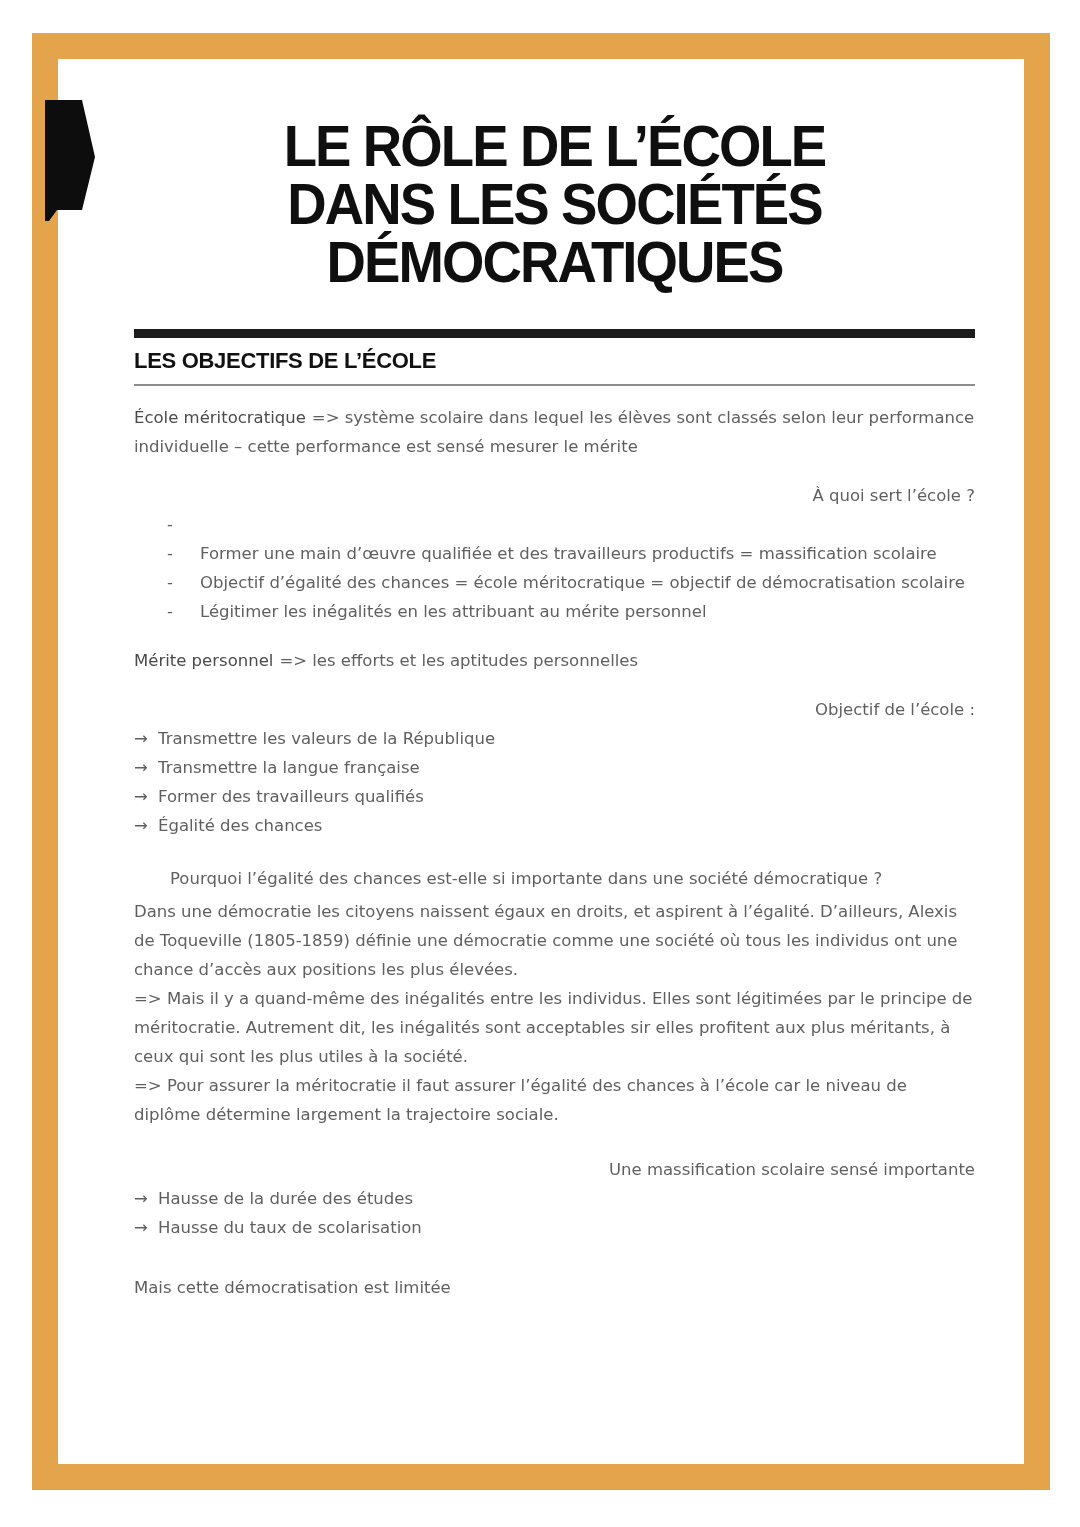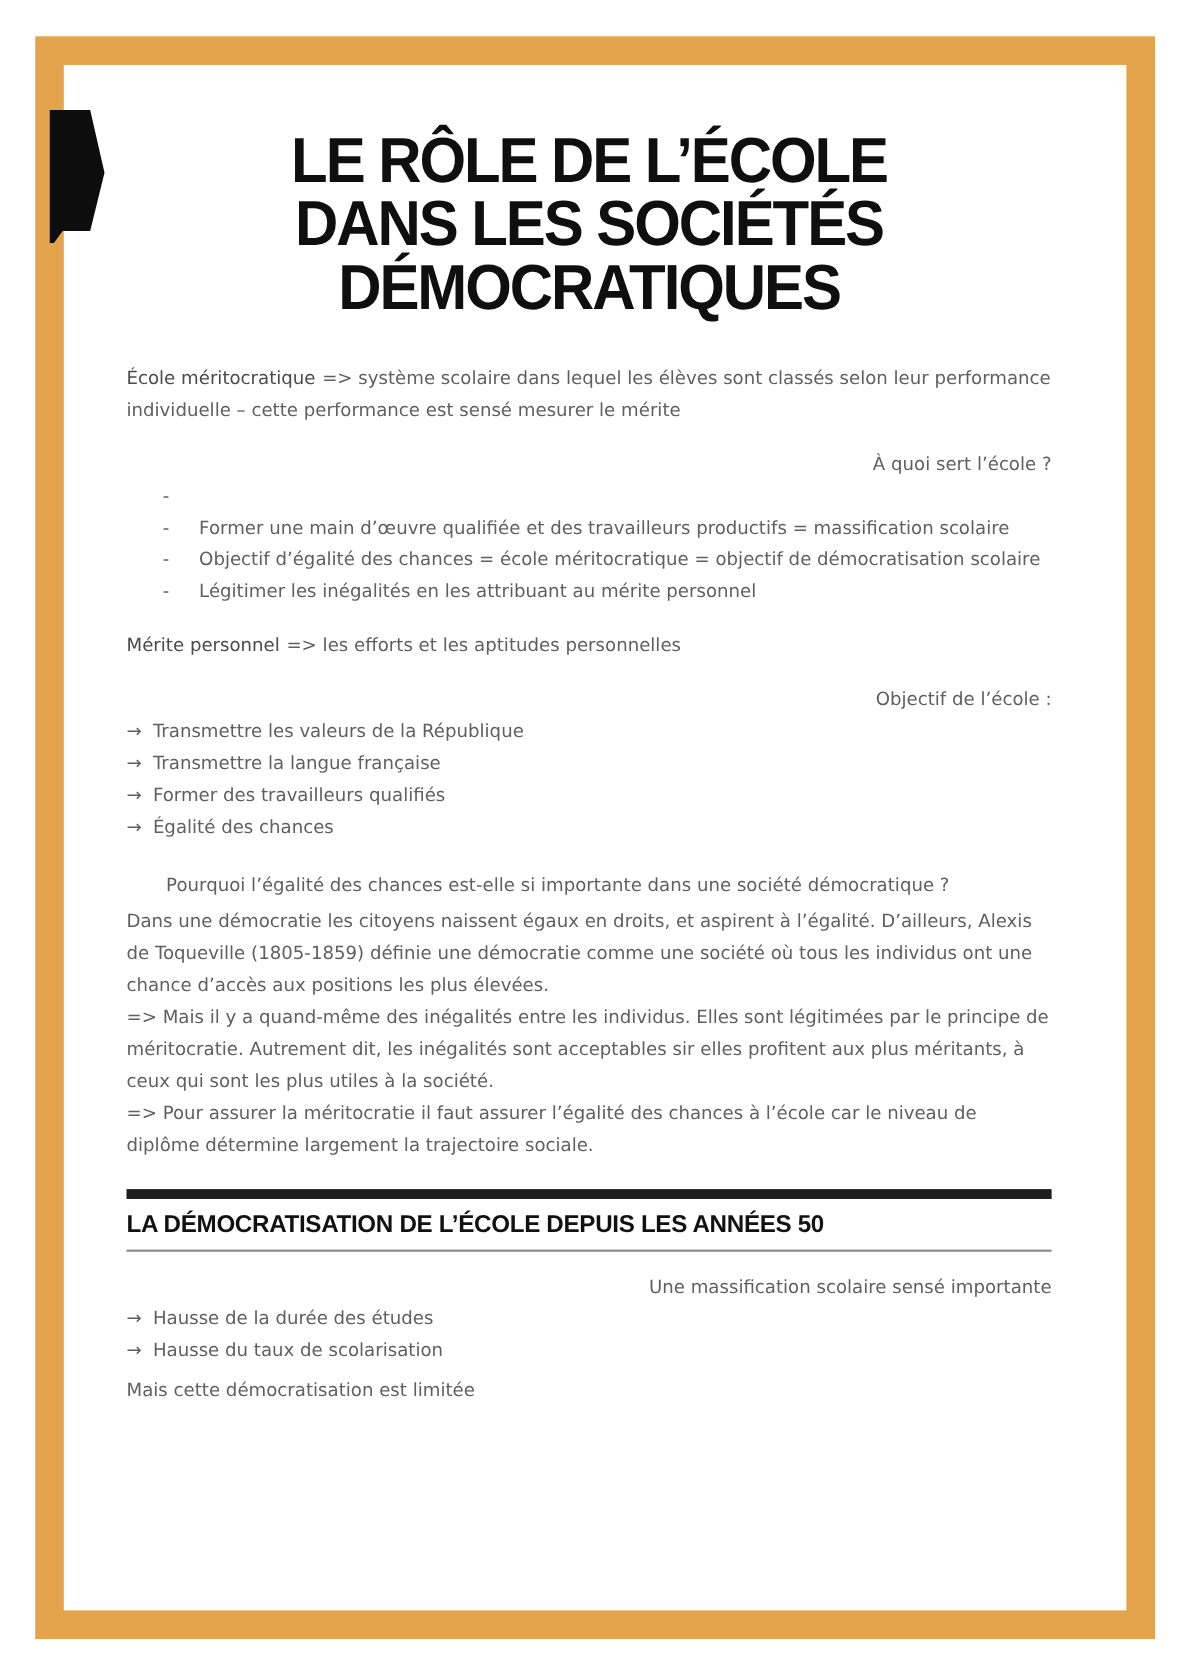--- a/index.html
+++ b/index.html
@@ -24,21 +24,21 @@
     width:1018px; height:1457px;
     border:26px solid var(--frame);
     background:#ffffff;
   }
   .bookmark{
     position:absolute; left:45px; top:100px;
     width:51px; height:122px;
   }
   .bookmark polygon{ fill:#0D0D0D; }
   .content{
-    position:absolute; left:115px; top:97px;
+    position:absolute; left:134px; top:97px;
     width:841px;
     color:var(--body);
     font-size:16.5px;
     line-height:29px;
   }
   h1{
     margin:20px 0 38px;
     font-family:"Liberation Sans",sans-serif;
     font-size:58px;
     line-height:58px;
@@ -66,40 +66,45 @@
   .term{ font-weight:normal; color:var(--term); margin-right:6px; }
   .q{ margin-bottom:0;text-align:right; }
   .q2{ margin-bottom:4px;margin-left:36px; }
   .dash-list{ margin:0 0 20px; }
   .dash-row{ display:flex; padding-left:33px; }
   .dash-marker{ width:33px; flex:0 0 33px; }
   .arrow-list{ margin:0 0 24px; }
   .arrow-row{ display:flex; }
   .arrow-marker{ width:24px; flex:0 0 24px; }
   .arrow-list-tight{ margin:0 0 0; }
-  .outro{ margin-top:7px; }
+  .outro{ margin-top:31px; }
   .big-para{ margin-bottom:26px; }
 </style>
 </head>
 <body>
 
 <div class="frame"></div>
 
 <svg class="bookmark" viewBox="0 0 51 122" aria-hidden="true">
   <polygon points="0,0 37,0 50,57 37,110 12,110 4,121 0,121"></polygon>
 </svg>
 
 <div class="content">
 
   <h1>
     <div>LE RÔLE DE L’ÉCOLE</div>
     <div>DANS LES SOCIÉTÉS</div>
     <div>DÉMOCRATIQUES</div>
   </h1>
 
+  <div class="sect-head">
+    <div class="sect-bar"></div>
+    <h2>LES OBJECTIFS DE L’ÉCOLE</h2>
+    <div class="sect-rule"></div>
+  </div>
 
 
   <p><span class="term">École méritocratique</span><span>=&gt; système scolaire dans lequel les élèves sont classés selon leur performance individuelle – cette performance est sensé mesurer le mérite</span></p>
 
   <p class="q">À quoi sert l’école ?</p>
 
   <div class="dash-list">
     <div class="dash-row">
       <span class="dash-marker">-</span>
     </div>
@@ -139,25 +144,20 @@
       <span>Égalité des chances</span>
     </div>
   </div>
 
   <p class="q2">Pourquoi l’égalité des chances est-elle si importante dans une société démocratique ?</p>
 
   <p class="preline big-para">Dans une démocratie les citoyens naissent égaux en droits, et aspirent à l’égalité. D’ailleurs, Alexis de Toqueville (1805-1859) définie une démocratie comme une société où tous les individus ont une chance d’accès aux positions les plus élevées.
 =&gt; Mais il y a quand-même des inégalités entre les individus. Elles sont légitimées par le principe de méritocratie. Autrement dit, les inégalités sont acceptables sir elles profitent aux plus méritants, à ceux qui sont les plus utiles à la société.
 =&gt; Pour assurer la méritocratie il faut assurer l’égalité des chances à l’école car le niveau de diplôme détermine largement la trajectoire sociale.</p>
 
-  <div class="sect-head">
-    <div class="sect-bar"></div>
-    <h2>LA DÉMOCRATISATION DE L’ÉCOLE DEPUIS LES ANNÉES 50</h2>
-    <div class="sect-rule"></div>
-  </div>
 
   <p class="q">Une massification scolaire sensé importante</p>
 
   <div class="arrow-list arrow-list-tight">
     <div class="arrow-row">
       <span class="arrow-marker">→</span>
       <span>Hausse de la durée des études</span>
     </div>
     <div class="arrow-row">
       <span class="arrow-marker">→</span>

